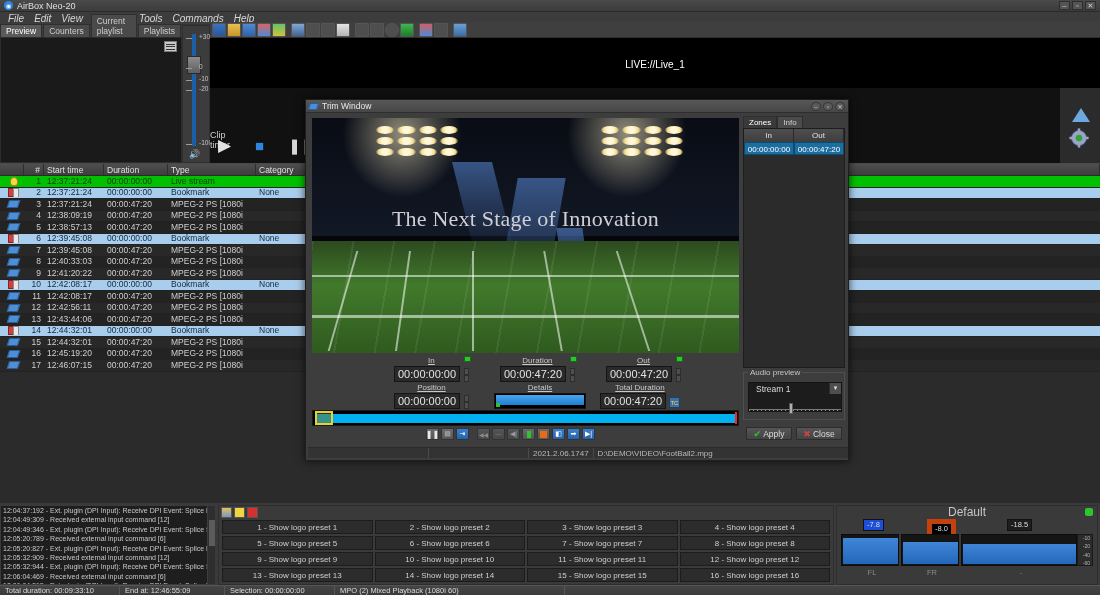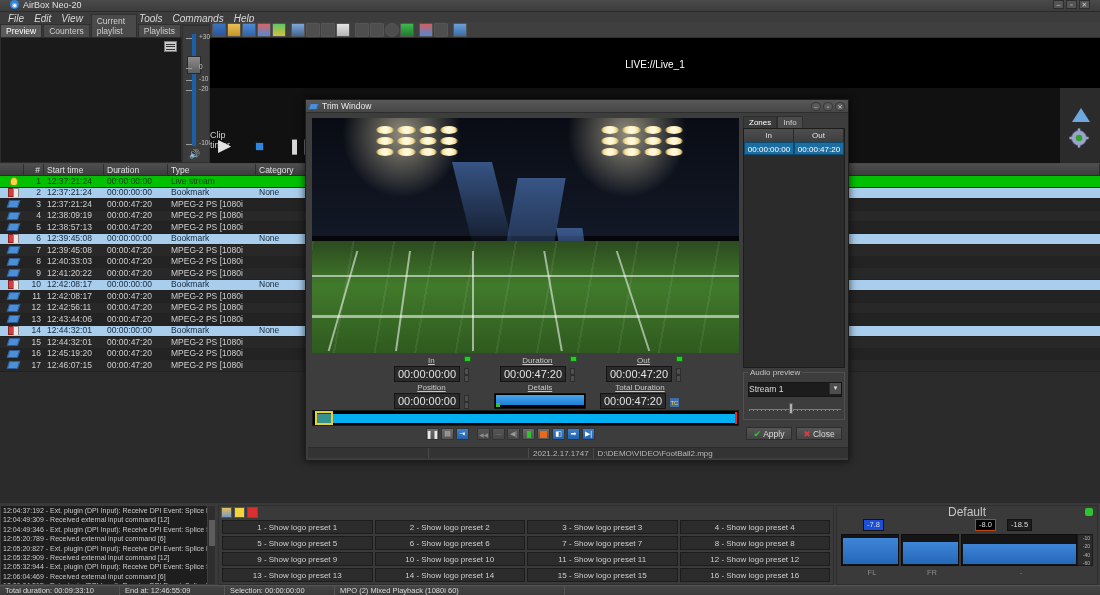--- a/index.html
+++ b/index.html
@@ -6,21 +6,21 @@
   html,body{ background:#2b2b2b; }
   body{
     width:1100px; height:595px; position:relative; overflow:hidden;
     font-family:"Liberation Sans", sans-serif; font-size:10px; color:#d2d2d2;
     background:#3a3a3a;
   }
   .abs{ position:absolute; }
 
   
   #titlebar{ left:0; top:0; width:1100px; height:12px; background:linear-gradient(#4a4a4a,#3c3c3c);
-    border-bottom:1px solid #2a2a2a; display:flex; align-items:flex-start; padding:0 10px; }
+    border-bottom:1px solid #2a2a2a; display:flex; align-items:center; padding:0 4px; }
   #titlebar .tb-ico{ width:9px; height:9px; border-radius:50%; background:#2e86de; margin-right:4px;
      display:flex; align-items:center; justify-content:center; color:#fff; font-size:6px; }
   #titlebar .tb-title{ font-size:9px; color:#e0e0e0; }
   #titlebar .tb-btns{ margin-left:auto; display:flex; gap:2px; }
   #titlebar .tb-btns i{ width:11px; height:9px; background:#545454; display:inline-block; border:1px solid #2d2d2d;
      font-style:normal; font-size:7px; line-height:8px; text-align:center; color:#cfcfcf; }
 
   
   #menubar{ left:0; top:12px; width:1100px; height:13px; background:#3c3c3c; display:flex; align-items:center;
      padding-left:3px; border-bottom:1px solid #333; }
@@ -170,22 +170,22 @@
   #zones .ztab{ font-size:8px; padding:1px 5px; background:#4b4b4b; border:1px solid #2e2e2e; border-bottom:none; color:#d0d0d0;}
   #zones .ztab.active{ background:#3a3a3a; color:#fff; }
   #zones .zbody{ position:absolute; top:12px; left:0; width:102px; height:240px; background:#2b2b2b; border:1px solid #1d1d1d;}
   #zones .zhead{ display:flex; height:13px; background:linear-gradient(#4e4e4e,#3e3e3e); }
   #zones .zhead div{ flex:1; text-align:center; font-size:8px; color:#e0e0e0; border-right:1px solid #2a2a2a; line-height:13px;}
   #zones .zrow{ display:flex; height:13px; }
   #zones .zrow div{ flex:1; text-align:center; font-size:8px; background:#1d6ea0; color:#fff; line-height:13px;
      border:1px solid #0e4a70; }
   #audprev{ position:absolute; left:437px; top:272px; width:102px; height:48px; border:1px solid #505050; }
   #audprev .lg{ position:absolute; left:4px; top:-5px; background:#3d3d3d; font-size:8px; color:#c6c6c6; padding:0 2px;}
-  #audprev .sel{ position:absolute; left:4px; top:9px; width:94px; height:15px; background:#1c1c1c;
-     border:1px solid #151515; color:#dcdcdc; font-size:8.5px; line-height:12px; padding-left:0;}
+  #audprev .sel{ position:absolute; left:4px; top:9px; width:94px; height:30px; background:#1c1c1c;
+     border:1px solid #151515; color:#dcdcdc; font-size:8.5px; line-height:12px; padding-left:7px;}
   #audprev .sel b{ position:absolute; right:0; top:0; width:12px; height:11px; background:#4e4e4e; color:#ddd;
      font-size:6px; text-align:center; line-height:11px; border-left:1px solid #2e2e2e;}
   #audprev .sld{ position:absolute; left:5px; top:28px; width:92px; height:10px;
      background:repeating-linear-gradient(90deg,#8a8a8a 0 1px,transparent 1px 4px); background-position:0 8px;
      background-repeat:no-repeat; background-size:92px 2px; }
   #audprev .sld:before{ content:''; position:absolute; left:0; top:8px; width:92px; height:1px; background:#7a7a7a;}
   #audprev .sld i{ position:absolute; left:40px; top:2px; width:4px; height:11px; background:#b0b0b0; border:1px solid #5a5a5a;}
   .bigbtn{ position:absolute; width:46px; height:13px; background:linear-gradient(#555,#444); border:1px solid #2d2d2d;
      font-size:8.5px; color:#ddd; display:flex; align-items:center; justify-content:center; gap:2px; }
 
@@ -576,20 +576,21 @@
     <div class="beam" style="left:250px;top:110px;width:26px;height:80px;transform:skewX(8deg);"></div>
     <div class="pitch">
       <div class="ln" style="left:30px;top:10px;width:2px;height:100px;transform:skewX(-16deg);"></div>
       <div class="ln" style="left:90px;top:10px;width:2px;height:100px;transform:skewX(-8deg);"></div>
       <div class="ln" style="left:160px;top:10px;width:2px;height:100px;"></div>
       <div class="ln" style="left:240px;top:10px;width:2px;height:100px;transform:skewX(10deg);"></div>
       <div class="ln" style="left:320px;top:10px;width:2px;height:100px;transform:skewX(18deg);"></div>
       <div class="ln" style="left:0;top:34px;width:100%;height:2px;"></div>
       <div class="ln" style="left:0;top:74px;width:100%;height:3px;"></div>
     </div>
+    <div class="btxt">The Next Stage of Innovation</div>
   </div>
 
   <div class="ctrls">
     <div class="tcol" style="left:82px;top:0;">
       <span class="tlab">In</span>
       <span class="tval">00:00:00:00</span>
       <span class="spin">
           <i></i>
           <i></i>
         </span>
@@ -694,21 +695,21 @@
     <span>Apply</span>
   </div>
   <div class="bigbtn" style="left:490px;top:327px;">
     <span style="color:#d04040;font-size:9px;">✖</span>
     <span>Close</span>
   </div>
 
   <div id="trimstatus">
     <span class="cell" style="width:120px;border-left:none;"></span>
     <span class="cell" style="width:100px;"></span>
-    <span class="cell">2021.2.17.1747</span>
+    <span class="cell">2021.2.06.1747</span>
     <span class="cell" style="flex:1;">D:\DEMO\VIDEO\FootBall2.mpg</span>
   </div>
 </div>
 
 <div id="logpane" class="abs">
   <div id="logBody">
       <div class="ln">12:04:37:192 - Ext. plugin (DPI Input): Receive DPI Event: Splice End No</div>
       <div class="ln">12:04:49:309 - Received external input command [12]</div>
       <div class="ln">12:04:49:346 - Ext. plugin (DPI Input): Receive DPI Event: Splice Start N</div>
       <div class="ln">12:05:20:789 - Received external input command [6]</div>
@@ -750,21 +751,21 @@
 </div>
 
 <div id="meters" class="abs">
   <div class="mt">
     <span>Default</span>
     <b></b>
   </div>
   <div style="position:relative;height:14px;">
     <span class="vals" style="position:static;"></span>
     <span style="position:absolute;left:26px;top:1px;background:#1d4ed8;border:1px solid #111;color:#ddd;font-size:7.5px;padding:0 3px;line-height:10px;">-7.8</span>
-    <span style="position:absolute;left:90px;top:1px;background:#000000;border:1px solid #c2410c;color:#ddd;font-size:7.5px;padding:0 3px;line-height:10px;margin-left:48px;">-8.0</span>
+    <span style="position:absolute;left:90px;top:1px;background:#000000;border:5px solid #c2410c;color:#ddd;font-size:7.5px;padding:0 3px;line-height:10px;">-8.0</span>
     <span style="position:absolute;left:170px;top:1px;background:#1e1e1e;border:1px solid #111;color:#ddd;font-size:7.5px;padding:0 3px;line-height:10px;">-18.5</span>
   </div>
   <div class="bars">
     <div class="bar" style="width:58px;">
         <i style="width:55px;height:26px;"></i>
       </div>
     <div class="bar" style="width:58px;">
         <i style="width:55px;height:22px;"></i>
       </div>
     <div class="bar" style="width:116px;">

